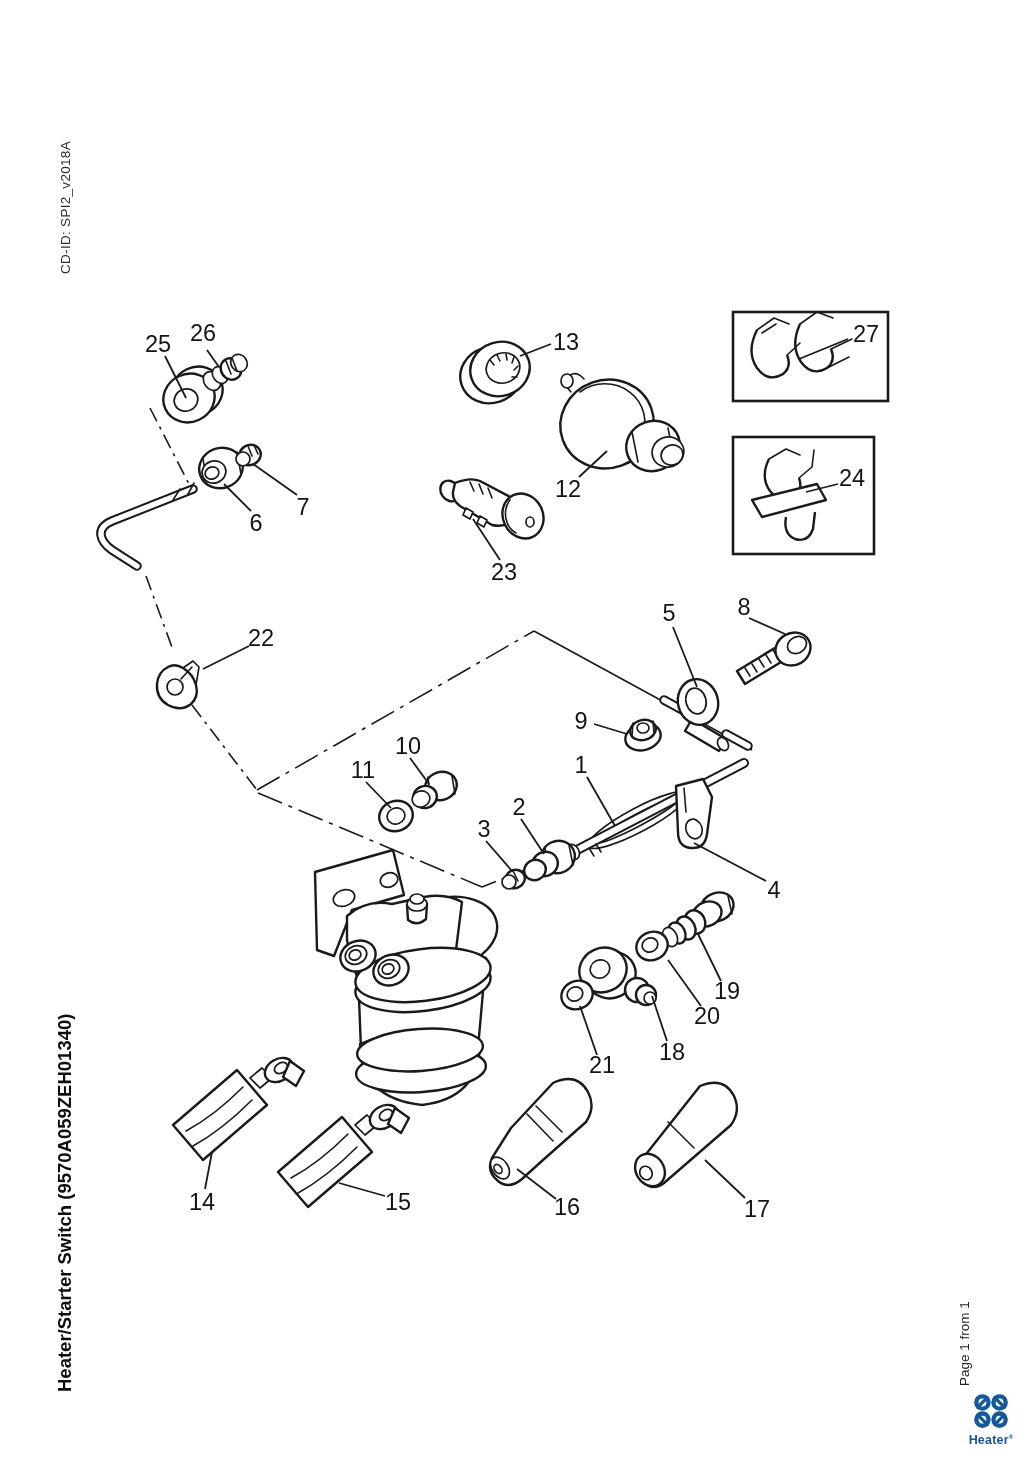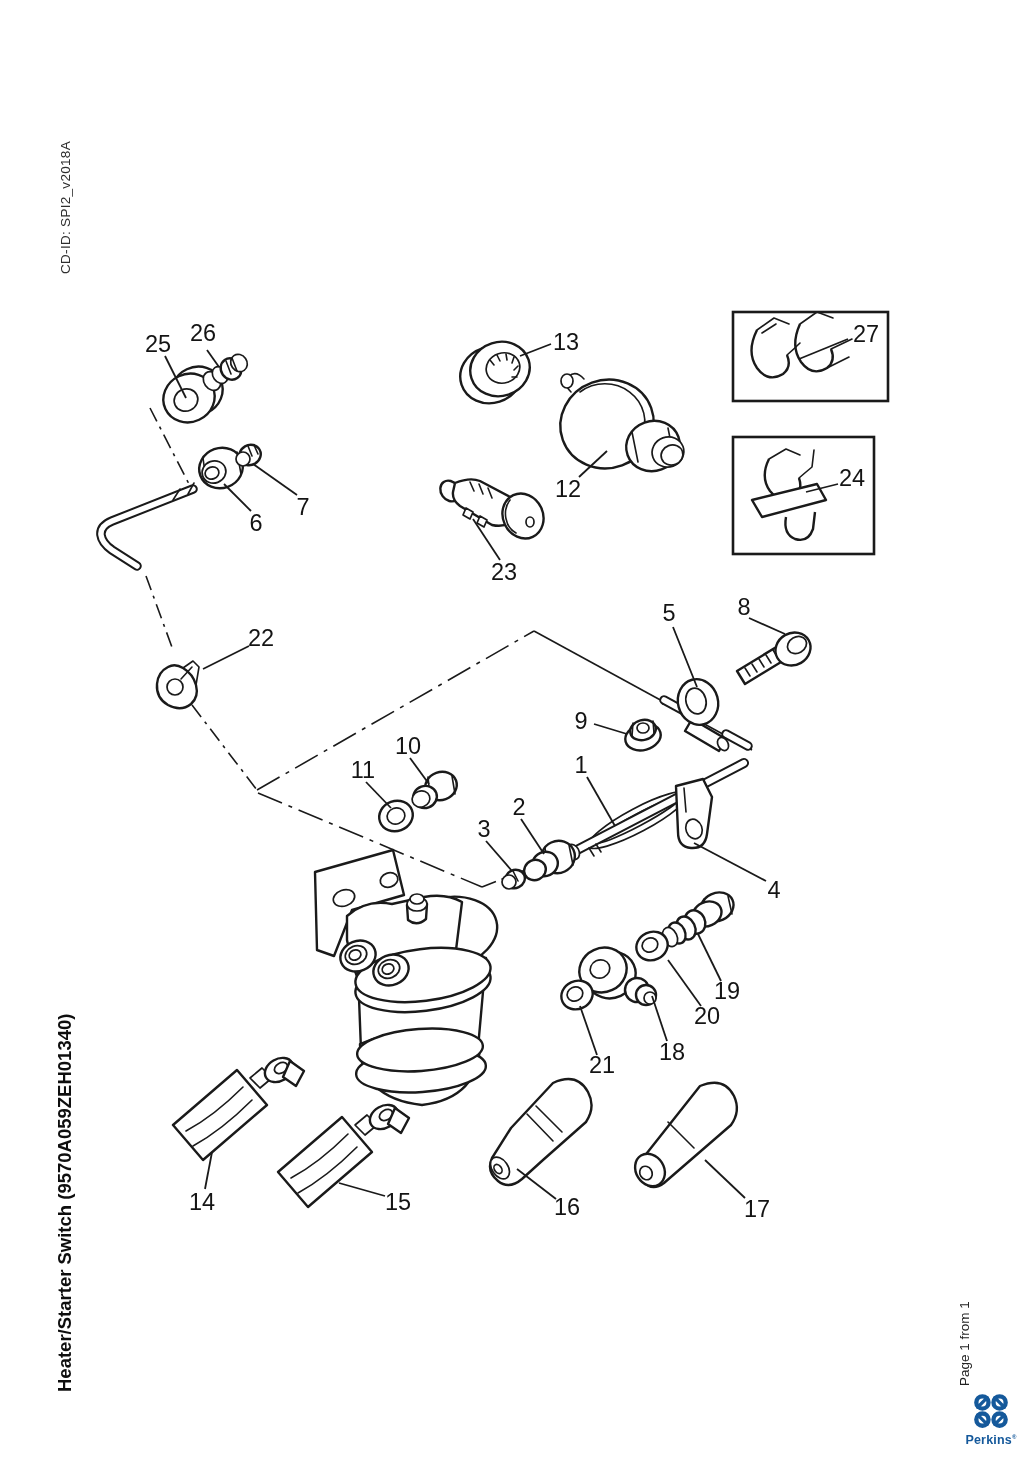--- a/index.html
+++ b/index.html
@@ -350,16 +350,16 @@
         <circle cx="15" cy="11" r="6.4"></circle>
         <circle cx="33" cy="11" r="6.4"></circle>
         <circle cx="15" cy="29" r="6.4"></circle>
         <circle cx="33" cy="29" r="6.4"></circle>
         <path d="M10,16 L20,6" stroke-width="3.4"></path>
         <path d="M28,6 L38,16" stroke-width="3.4"></path>
         <path d="M10,24 L20,34" stroke-width="3.4"></path>
         <path d="M28,34 L38,24" stroke-width="3.4"></path>
       </g>
     </svg>
-    <div class="brand-name"><span>Perkins</span><span class="reg">®</span></div>
+    <div class="brand-name"><span>Heater</span><span class="reg">®</span></div>
   </div>
 
 </div>
 
 </body></html>

